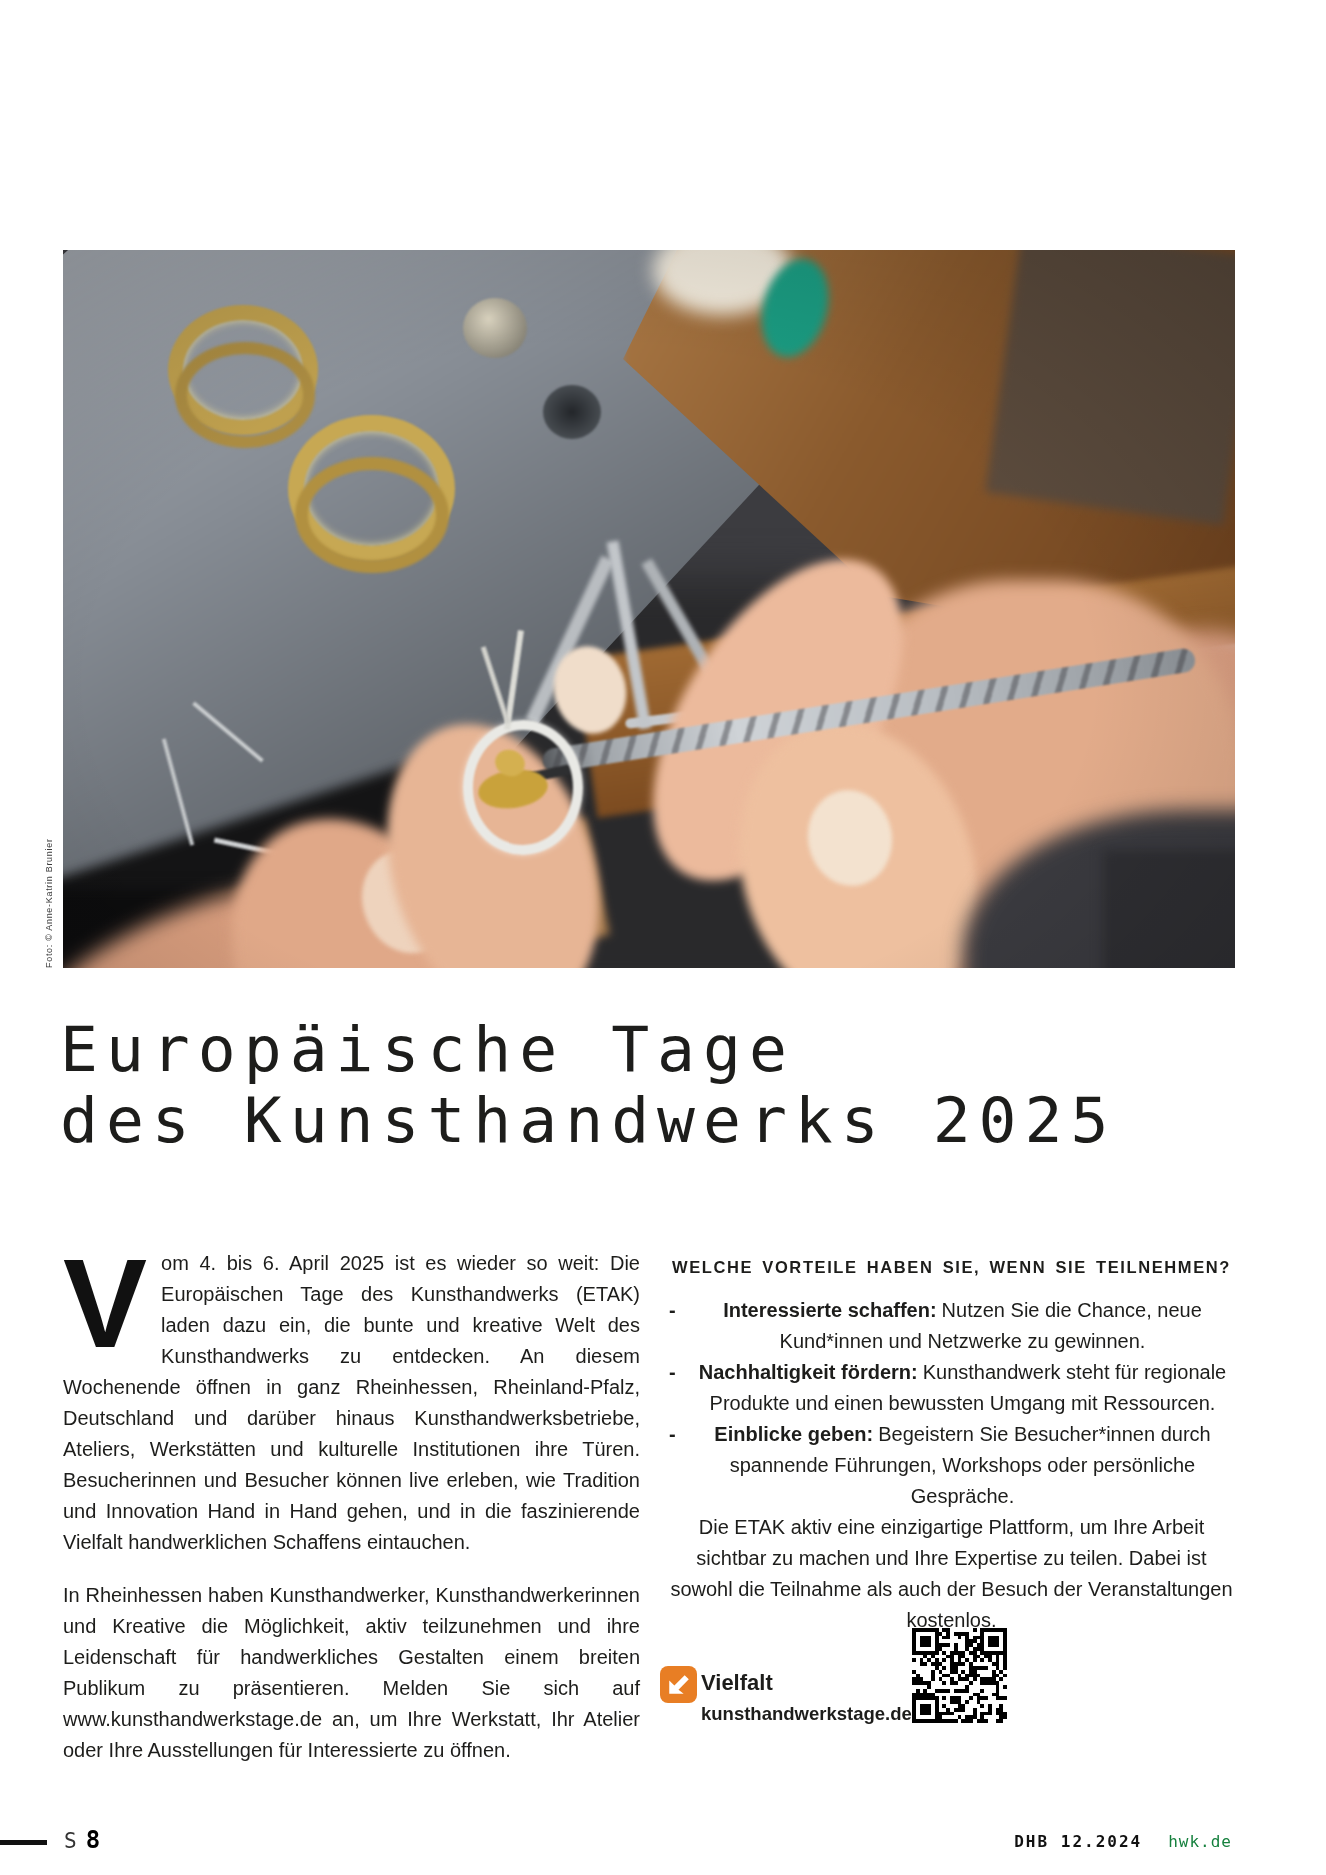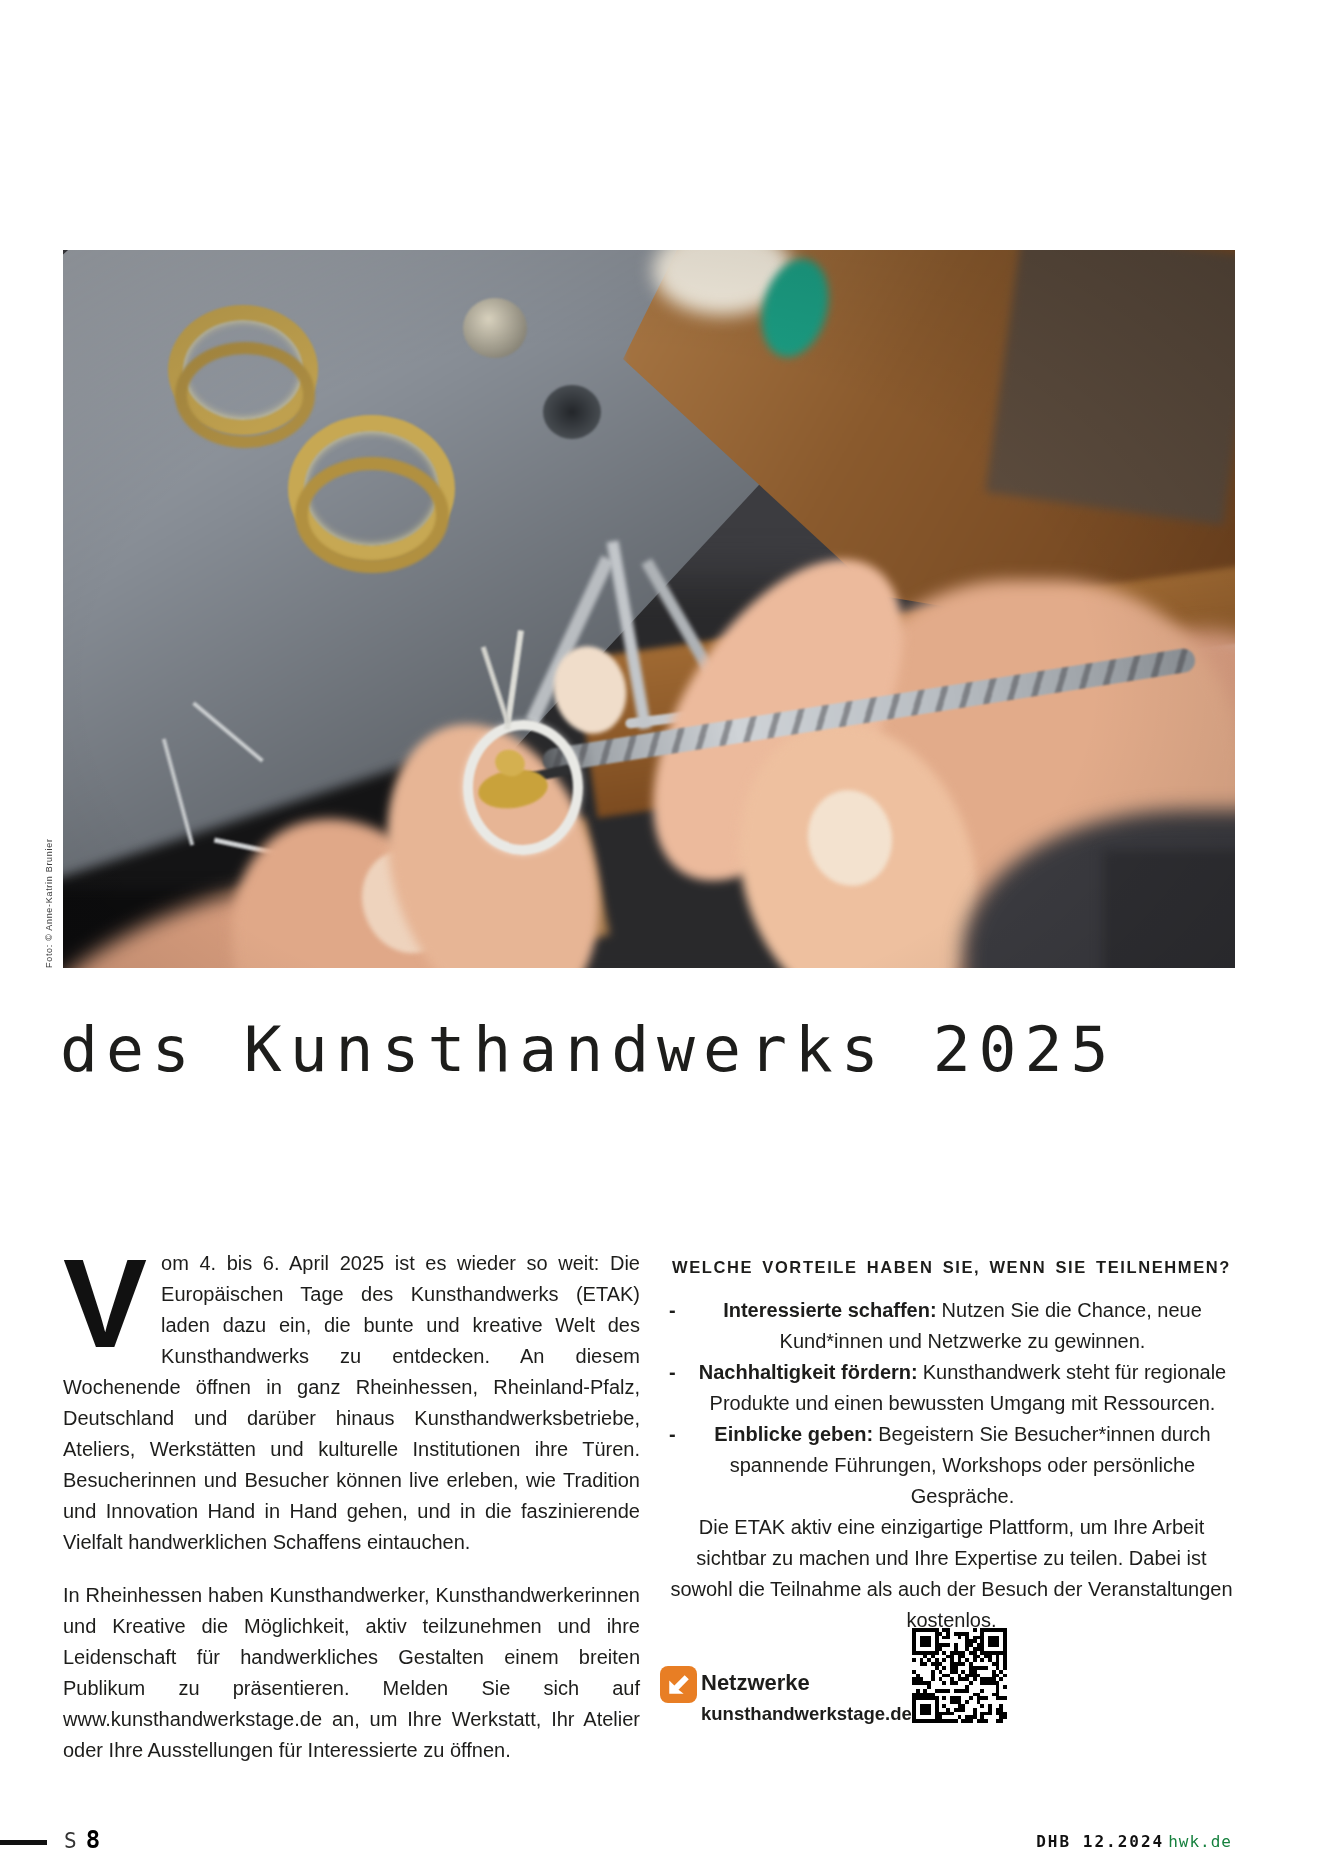--- a/index.html
+++ b/index.html
@@ -41,21 +41,21 @@
   .reg-url{position:absolute;left:701px;top:1703px;font-weight:bold;font-size:18.5px;}
   .qr{position:absolute;left:912px;top:1628px;width:95px;height:95px;}
   .qr svg{width:100%;height:100%;shape-rendering:crispEdges;}
 
   
   .footer-dash{position:absolute;left:0;top:1840px;width:47px;height:5px;background:#111;}
   .footer-page{position:absolute;left:64px;top:1826px;display:flex;align-items:baseline;gap:9px;
                font-family:"DejaVu Sans Mono",monospace;}
   .footer-page .s{font-size:21px;color:#333;}
   .footer-page .num{font-size:24px;font-weight:bold;color:#000;}
-  .footer-right{position:absolute;right:94px;top:1832px;display:flex;align-items:baseline;gap:4px;
+  .footer-right{position:absolute;right:94px;top:1832px;display:flex;align-items:baseline;gap:26px;
                font-family:"DejaVu Sans Mono",monospace;font-size:16px;margin-left:16px;}
   .footer-right .issue{font-weight:bold;letter-spacing:2px;color:#111;}
   .footer-right .site{color:#15803d;letter-spacing:1px;}
 </style>
 </head>
 <body>
 
 <div class="page">
 
   <div class="photo">
@@ -111,20 +111,21 @@
     <i style="left:400px;top:470px;width:100px;height:115px;border:10px solid #e9e9e5;border-radius:50%;filter:blur(1px);box-shadow:0 0 6px rgba(255,255,255,.5);"></i>
     <i style="left:448px;top:380px;width:6px;height:100px;background:#dcdcd6;transform:rotate(8deg);filter:blur(1px);"></i>
     <i style="left:430px;top:395px;width:5px;height:80px;background:#d2d2cc;transform:rotate(-18deg);filter:blur(1px);"></i>
     <i style="left:415px;top:520px;width:70px;height:38px;background:#c9a23b;border-radius:60%;transform:rotate(-8deg);filter:blur(1px);"></i>
     <i style="left:432px;top:500px;width:30px;height:26px;background:#d4b050;border-radius:50%;transform:rotate(20deg);filter:blur(1px);"></i>
   </div>
 
   <div class="credit">Foto: © Anne-Katrin Brunier</div>
 
   <div class="headline">
+    <div>Europäische Tage</div>
     <div>des Kunsthandwerks 2025</div>
   </div>
 
   <div class="col col-left">
     <p>
       <span class="dropcap">V</span>
       <span>om 4. bis 6. April 2025 ist es wieder so weit: Die Europäischen Tage des Kunsthandwerks (ETAK) laden dazu ein, die bunte und kreative Welt des Kunsthandwerks zu entdecken. An diesem Wochenende öffnen in ganz Rheinhessen, Rheinland-Pfalz, Deutschland und darüber hinaus Kunsthandwerksbetriebe, Ateliers, Werkstätten und kulturelle Institutionen ihre Türen. Besucherinnen und Besucher können live erleben, wie Tradition und Innovation Hand in Hand gehen, und in die faszinierende Vielfalt handwerklichen Schaffens eintauchen.</span>
     </p>
     <p>In Rheinhessen haben Kunsthandwerker, Kunsthandwerkerinnen und Kreative die Möglichkeit, aktiv teilzunehmen und ihre Leidenschaft für handwerkliches Gestalten einem breiten Publikum zu präsentieren. Melden Sie sich auf www.kunsthandwerkstage.de an, um Ihre Werkstatt, Ihr Atelier oder Ihre Ausstellungen für Interessierte zu öffnen.</p>
   </div>
@@ -146,21 +147,21 @@
     </div>
 
     <p class="closing">Die ETAK aktiv eine einzigartige Plattform, um Ihre Arbeit sichtbar zu machen und Ihre Expertise zu teilen. Dabei ist sowohl die Teilnahme als auch der Besuch der Veranstaltungen kostenlos.</p>
   </div>
 
   <div class="reg-icon" style="background:#E87E24;">
     <svg viewBox="0 0 36 36" width="37" height="37" aria-hidden="true">
       <path d="M9 27 V14 l5 5 L24 9 l4 4 -10 10 5 4 Z" fill="#ffffff"></path>
     </svg>
   </div>
-  <div class="reg-title">Netzwerke</div>
+  <div class="reg-title">Vielfalt</div>
   <div class="reg-url">kunsthandwerkstage.de</div>
   <div class="qr"><svg viewBox="0 0 25 25">
         <path d="M0 0h1v1h-1zM1 0h1v1h-1zM2 0h1v1h-1zM3 0h1v1h-1zM4 0h1v1h-1zM5 0h1v1h-1zM6 0h1v1h-1zM8 0h1v1h-1zM9 0h1v1h-1zM16 0h1v1h-1zM18 0h1v1h-1zM19 0h1v1h-1zM20 0h1v1h-1zM21 0h1v1h-1zM22 0h1v1h-1zM23 0h1v1h-1zM24 0h1v1h-1zM0 1h1v1h-1zM6 1h1v1h-1zM7 1h1v1h-1zM9 1h1v1h-1zM11 1h1v1h-1zM12 1h1v1h-1zM13 1h1v1h-1zM14 1h1v1h-1zM18 1h1v1h-1zM24 1h1v1h-1zM0 2h1v1h-1zM2 2h1v1h-1zM3 2h1v1h-1zM4 2h1v1h-1zM6 2h1v1h-1zM8 2h1v1h-1zM9 2h1v1h-1zM12 2h1v1h-1zM14 2h1v1h-1zM16 2h1v1h-1zM17 2h1v1h-1zM18 2h1v1h-1zM20 2h1v1h-1zM21 2h1v1h-1zM22 2h1v1h-1zM24 2h1v1h-1zM0 3h1v1h-1zM2 3h1v1h-1zM3 3h1v1h-1zM4 3h1v1h-1zM6 3h1v1h-1zM14 3h1v1h-1zM15 3h1v1h-1zM16 3h1v1h-1zM18 3h1v1h-1zM20 3h1v1h-1zM21 3h1v1h-1zM22 3h1v1h-1zM24 3h1v1h-1zM0 4h1v1h-1zM2 4h1v1h-1zM3 4h1v1h-1zM4 4h1v1h-1zM6 4h1v1h-1zM7 4h1v1h-1zM8 4h1v1h-1zM9 4h1v1h-1zM11 4h1v1h-1zM14 4h1v1h-1zM15 4h1v1h-1zM17 4h1v1h-1zM18 4h1v1h-1zM20 4h1v1h-1zM21 4h1v1h-1zM22 4h1v1h-1zM24 4h1v1h-1zM0 5h1v1h-1zM6 5h1v1h-1zM7 5h1v1h-1zM11 5h1v1h-1zM14 5h1v1h-1zM16 5h1v1h-1zM17 5h1v1h-1zM18 5h1v1h-1zM24 5h1v1h-1zM0 6h1v1h-1zM1 6h1v1h-1zM2 6h1v1h-1zM3 6h1v1h-1zM4 6h1v1h-1zM5 6h1v1h-1zM6 6h1v1h-1zM8 6h1v1h-1zM10 6h1v1h-1zM11 6h1v1h-1zM12 6h1v1h-1zM13 6h1v1h-1zM15 6h1v1h-1zM16 6h1v1h-1zM18 6h1v1h-1zM19 6h1v1h-1zM20 6h1v1h-1zM21 6h1v1h-1zM22 6h1v1h-1zM23 6h1v1h-1zM24 6h1v1h-1zM3 7h1v1h-1zM5 7h1v1h-1zM9 7h1v1h-1zM10 7h1v1h-1zM12 7h1v1h-1zM13 7h1v1h-1zM16 7h1v1h-1zM17 7h1v1h-1zM19 7h1v1h-1zM20 7h1v1h-1zM22 7h1v1h-1zM24 7h1v1h-1zM0 8h1v1h-1zM2 8h1v1h-1zM4 8h1v1h-1zM6 8h1v1h-1zM8 8h1v1h-1zM10 8h1v1h-1zM12 8h1v1h-1zM14 8h1v1h-1zM16 8h1v1h-1zM18 8h1v1h-1zM20 8h1v1h-1zM22 8h1v1h-1zM24 8h1v1h-1zM2 9h1v1h-1zM3 9h1v1h-1zM5 9h1v1h-1zM6 9h1v1h-1zM7 9h1v1h-1zM10 9h1v1h-1zM11 9h1v1h-1zM12 9h1v1h-1zM13 9h1v1h-1zM15 9h1v1h-1zM21 9h1v1h-1zM22 9h1v1h-1zM24 9h1v1h-1zM6 10h1v1h-1zM8 10h1v1h-1zM10 10h1v1h-1zM11 10h1v1h-1zM15 10h1v1h-1zM16 10h1v1h-1zM17 10h1v1h-1zM18 10h1v1h-1zM19 10h1v1h-1zM22 10h1v1h-1zM24 10h1v1h-1zM0 11h1v1h-1zM5 11h1v1h-1zM7 11h1v1h-1zM10 11h1v1h-1zM11 11h1v1h-1zM13 11h1v1h-1zM15 11h1v1h-1zM16 11h1v1h-1zM21 11h1v1h-1zM23 11h1v1h-1zM1 12h1v1h-1zM5 12h1v1h-1zM8 12h1v1h-1zM9 12h1v1h-1zM12 12h1v1h-1zM14 12h1v1h-1zM15 12h1v1h-1zM16 12h1v1h-1zM17 12h1v1h-1zM21 12h1v1h-1zM22 12h1v1h-1zM24 12h1v1h-1zM0 13h1v1h-1zM1 13h1v1h-1zM2 13h1v1h-1zM5 13h1v1h-1zM7 13h1v1h-1zM10 13h1v1h-1zM12 13h1v1h-1zM13 13h1v1h-1zM14 13h1v1h-1zM16 13h1v1h-1zM18 13h1v1h-1zM19 13h1v1h-1zM20 13h1v1h-1zM21 13h1v1h-1zM23 13h1v1h-1zM0 14h1v1h-1zM1 14h1v1h-1zM2 14h1v1h-1zM3 14h1v1h-1zM4 14h1v1h-1zM8 14h1v1h-1zM10 14h1v1h-1zM11 14h1v1h-1zM15 14h1v1h-1zM18 14h1v1h-1zM19 14h1v1h-1zM20 14h1v1h-1zM21 14h1v1h-1zM22 14h1v1h-1zM4 15h1v1h-1zM14 15h1v1h-1zM22 15h1v1h-1zM24 15h1v1h-1zM1 16h1v1h-1zM3 16h1v1h-1zM6 16h1v1h-1zM7 16h1v1h-1zM8 16h1v1h-1zM9 16h1v1h-1zM11 16h1v1h-1zM12 16h1v1h-1zM13 16h1v1h-1zM14 16h1v1h-1zM18 16h1v1h-1zM22 16h1v1h-1zM0 17h1v1h-1zM1 17h1v1h-1zM2 17h1v1h-1zM3 17h1v1h-1zM4 17h1v1h-1zM5 17h1v1h-1zM16 17h1v1h-1zM17 17h1v1h-1zM21 17h1v1h-1zM22 17h1v1h-1zM0 18h1v1h-1zM1 18h1v1h-1zM2 18h1v1h-1zM3 18h1v1h-1zM4 18h1v1h-1zM5 18h1v1h-1zM6 18h1v1h-1zM8 18h1v1h-1zM10 18h1v1h-1zM11 18h1v1h-1zM12 18h1v1h-1zM15 18h1v1h-1zM17 18h1v1h-1zM18 18h1v1h-1zM19 18h1v1h-1zM22 18h1v1h-1zM23 18h1v1h-1zM24 18h1v1h-1zM0 19h1v1h-1zM6 19h1v1h-1zM10 19h1v1h-1zM11 19h1v1h-1zM12 19h1v1h-1zM14 19h1v1h-1zM17 19h1v1h-1zM0 20h1v1h-1zM2 20h1v1h-1zM3 20h1v1h-1zM4 20h1v1h-1zM6 20h1v1h-1zM8 20h1v1h-1zM12 20h1v1h-1zM13 20h1v1h-1zM18 20h1v1h-1zM20 20h1v1h-1zM23 20h1v1h-1zM0 21h1v1h-1zM2 21h1v1h-1zM3 21h1v1h-1zM4 21h1v1h-1zM6 21h1v1h-1zM9 21h1v1h-1zM11 21h1v1h-1zM12 21h1v1h-1zM13 21h1v1h-1zM16 21h1v1h-1zM20 21h1v1h-1zM22 21h1v1h-1zM23 21h1v1h-1zM0 22h1v1h-1zM2 22h1v1h-1zM3 22h1v1h-1zM4 22h1v1h-1zM6 22h1v1h-1zM7 22h1v1h-1zM8 22h1v1h-1zM9 22h1v1h-1zM10 22h1v1h-1zM16 22h1v1h-1zM18 22h1v1h-1zM19 22h1v1h-1zM20 22h1v1h-1zM22 22h1v1h-1zM23 22h1v1h-1zM24 22h1v1h-1zM0 23h1v1h-1zM6 23h1v1h-1zM7 23h1v1h-1zM12 23h1v1h-1zM14 23h1v1h-1zM15 23h1v1h-1zM16 23h1v1h-1zM18 23h1v1h-1zM23 23h1v1h-1zM24 23h1v1h-1zM0 24h1v1h-1zM1 24h1v1h-1zM2 24h1v1h-1zM3 24h1v1h-1zM4 24h1v1h-1zM5 24h1v1h-1zM6 24h1v1h-1zM7 24h1v1h-1zM8 24h1v1h-1zM9 24h1v1h-1zM10 24h1v1h-1zM11 24h1v1h-1zM13 24h1v1h-1zM14 24h1v1h-1zM15 24h1v1h-1zM17 24h1v1h-1zM18 24h1v1h-1zM19 24h1v1h-1zM22 24h1v1h-1zM23 24h1v1h-1z" fill="#000"></path>
       </svg></div>
 
   <div class="footer-dash"></div>
   <div class="footer-page">
     <span class="s">S</span>
     <span class="num">8</span>
   </div>

